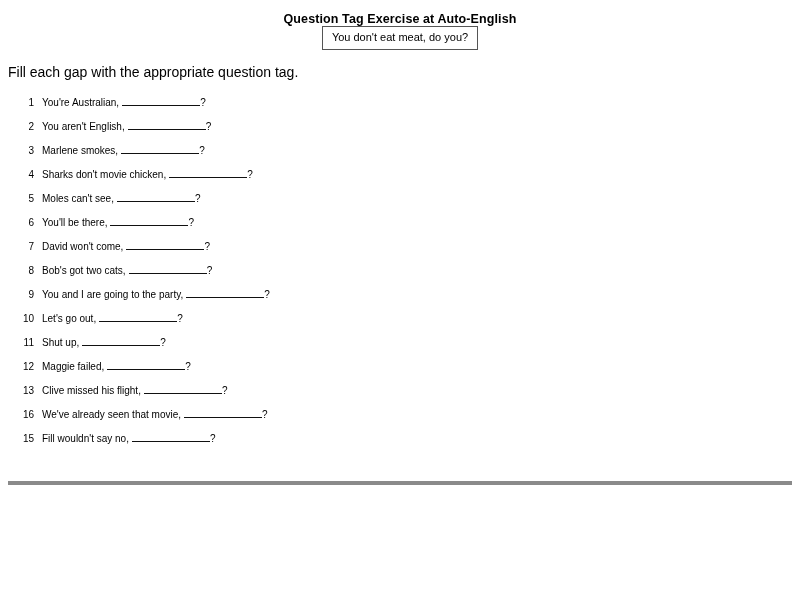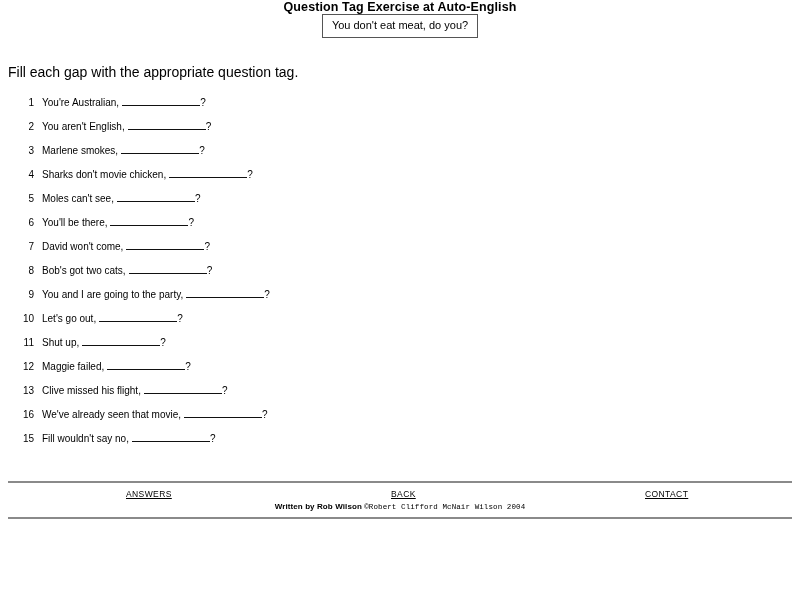--- a/index.html
+++ b/index.html
@@ -17,21 +17,21 @@
     position: relative;
   }
 
   
   .page-title {
     text-align: center;
     font-size: 12.5px;
     font-weight: bold;
     letter-spacing: 0.1px;
     margin: 0;
-    padding-top: 0;
+    padding-top: 12px;
     color: #000;
   }
 
   .example-wrap {
     display: flex;
     justify-content: center;
     margin-top: 0;
   }
   .example-box {
     border: 1px solid #555555;
@@ -293,24 +293,14 @@
       <span class="q-text">Fill wouldn't say no,</span>
       <span class="q-gap"></span>
       <span class="q-mark">?</span>
     </span>
   </div>
 
 </div>
 
 <div class="footer">
   <hr class="footer-rule">
-  <div class="footer-inner">
-    <div class="footer-links">
-      <a class="footer-link link-answers">ANSWERS</a>
-      <a class="footer-link link-back">BACK</a>
-      <a class="footer-link link-contact">CONTACT</a>
-    </div>
-    <div class="footer-credit">
-      <span class="credit-name">Written by Rob Wilson </span><span>©Robert Clifford McNair Wilson 2004</span>
-    </div>
-  </div>
   <hr class="footer-rule">
 </div>
 
 </body></html>

